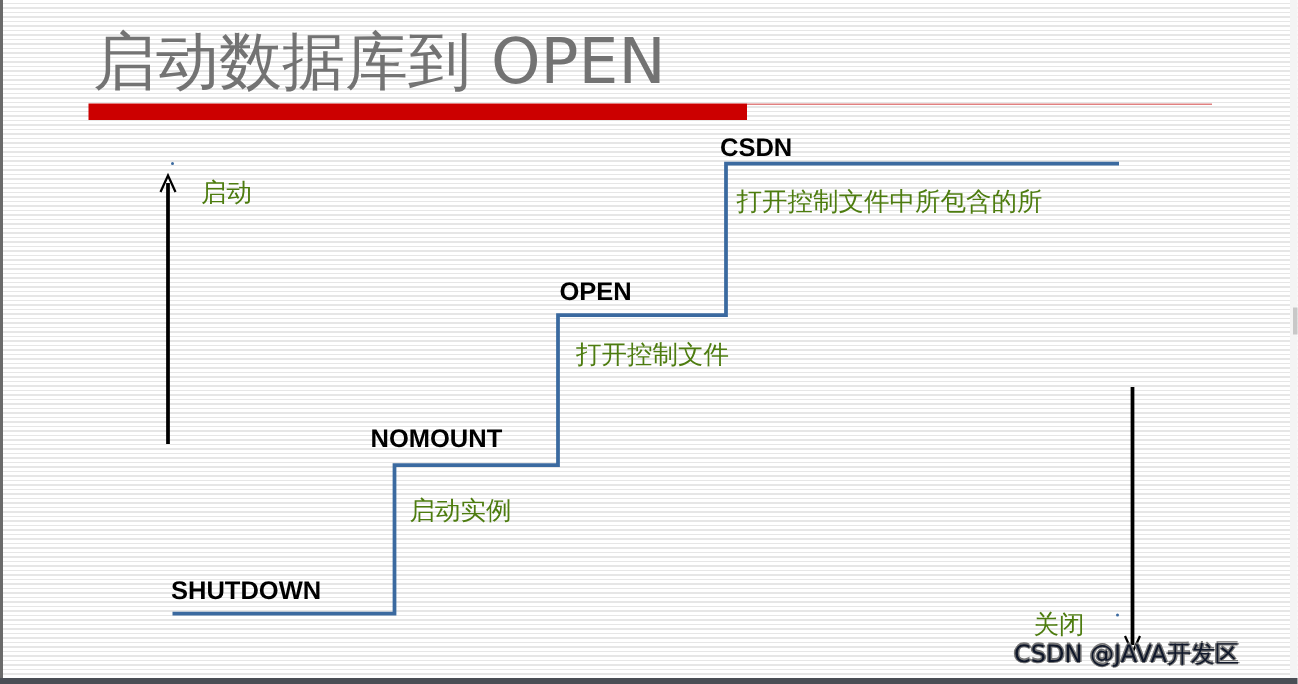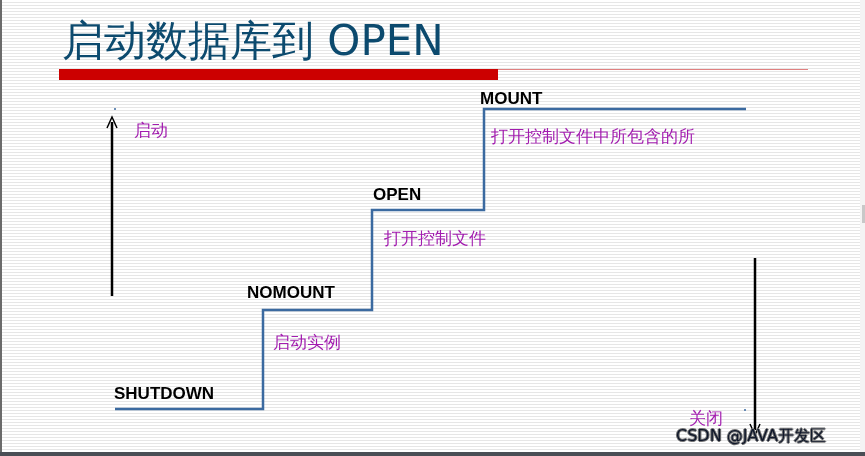--- a/index.html
+++ b/index.html
@@ -7,28 +7,28 @@
     width:865px; height:456px; overflow:hidden; position:relative;
     background-color:#ffffff;
     background-image: repeating-linear-gradient(to bottom, #ffffff 0px, #ffffff 2px, #e6e6e6 2px, #e6e6e6 3px);
     font-family: "DejaVu Sans", "Liberation Sans", sans-serif;
   }
   .frame-left { position:absolute; left:0; top:0; width:2px; height:456px; background:#6a6a6a; }
   .frame-bottom { position:absolute; left:0; top:452px; width:865px; height:4px; background:#4a4e55; }
   .frame-right { position:absolute; left:860px; top:0; width:5px; height:456px; background:#f4f4f4; }
   .scroll-nub { position:absolute; left:862px; top:205px; width:3px; height:18px; background:#c8c8c8; }
   .title {
-    position:absolute; left:62px; top:13px; font-size:42px; color:#0c4a6e;
+    position:absolute; left:62px; top:13px; font-size:42px; color:#737373;
     font-family:"DejaVu Sans", sans-serif; letter-spacing:0px; white-space:nowrap; font-weight:normal;
   }
   .red-thick { position:absolute; left:59px; top:69px; width:439px; height:11px; background:#cc0000; }
   .red-thin { position:absolute; left:498px; top:69px; width:310px; height:1px; background:#e08080; }
   svg.steps { position:absolute; left:0; top:0; }
   .lbl { position:absolute; font-family:"Liberation Sans", sans-serif; font-weight:bold; font-size:17px; color:#000; white-space:nowrap; }
-  .desc { position:absolute; font-size:17px; color:#a21caf; line-height:26px; font-family:Liberation Serif, serif;text-align:center; }
+  .desc { position:absolute; font-size:17px; color:#4d7c0f; line-height:26px; font-family:Liberation Mono, monospace;text-align:center; }
   .watermark { position:absolute; left:676px; top:426px; font-size:16px; color:#0f172a;
     text-shadow: -1px 0 #777, 1px 0 #777, 0 -1px #777, 0 1px #777; white-space:nowrap; }
 </style>
 </head>
 <body>
 
 <div class="frame-left"></div>
 <div class="frame-right"></div>
 <div class="scroll-nub"></div>
 
@@ -53,21 +53,21 @@
 <div class="desc" style="left:134px; top:118px;">启动</div>
 
 <div class="lbl" style="left:114px; top:384px;">SHUTDOWN</div>
 
 <div class="lbl" style="left:247px; top:283px;">NOMOUNT</div>
 <div class="desc" style="left:273px; top:330px;">启动实例</div>
 
 <div class="lbl" style="left:373px; top:185px;">OPEN</div>
 <div class="desc" style="left:384px; top:226px;">打开控制文件</div>
 
-<div class="lbl" style="left:480px; top:89px;">MOUNT</div>
+<div class="lbl" style="left:480px; top:89px;">CSDN</div>
 <div class="desc" style="left:491px; top:124px;">
   <div>打开控制文件中所包含的所</div>
 </div>
 
 <div class="desc" style="left:689px; top:406px;">关闭</div>
 
 <div class="watermark">CSDN @JAVA开发区</div>
 
 <div class="frame-bottom"></div>
 

